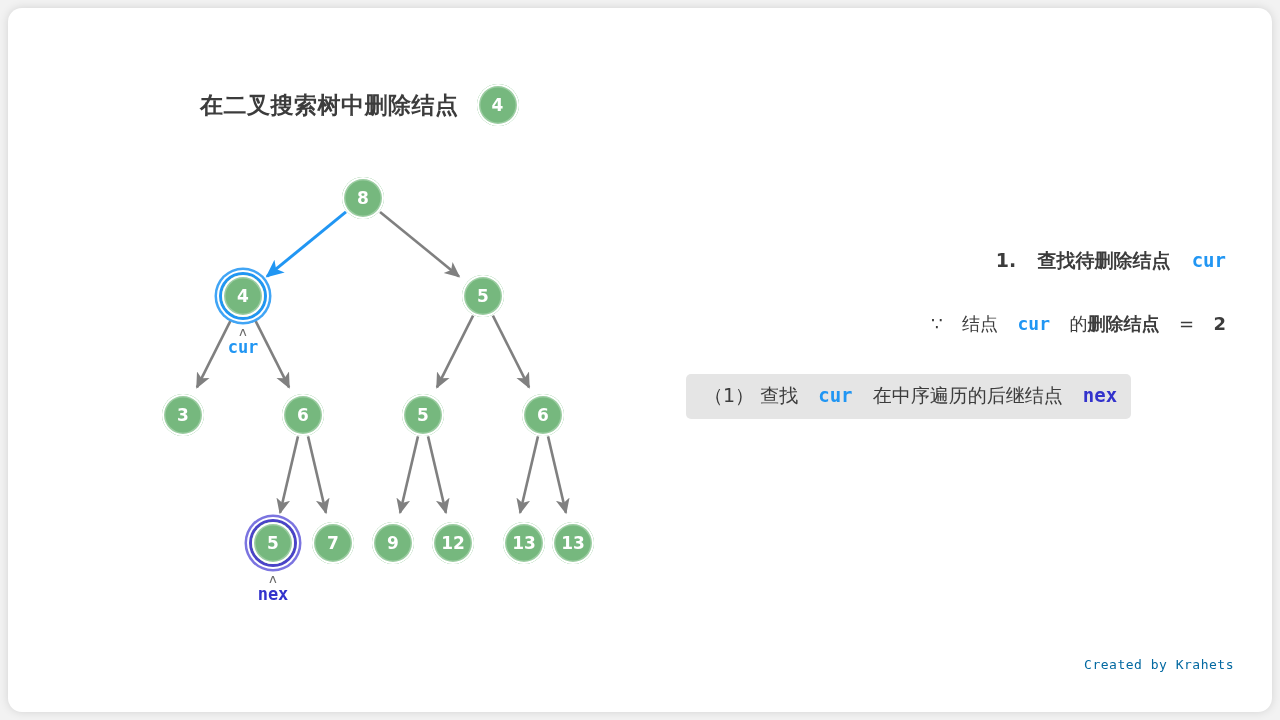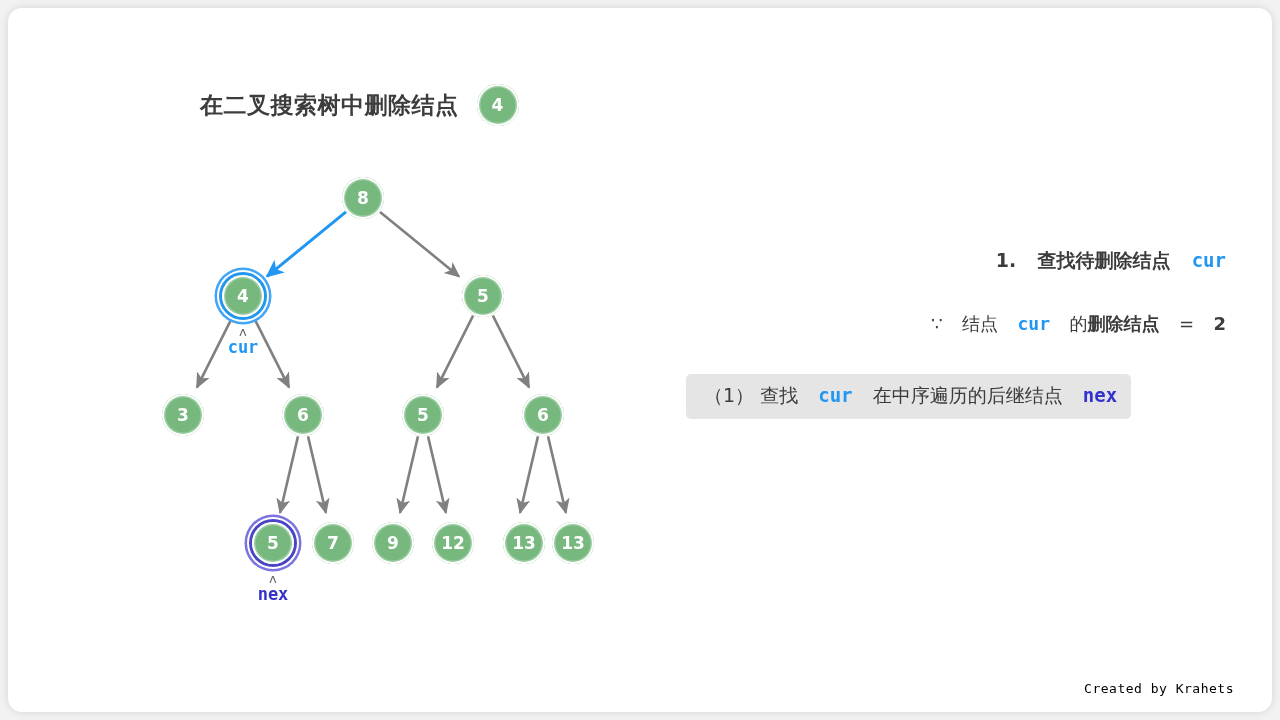--- a/index.html
+++ b/index.html
@@ -154,24 +154,24 @@
     font-weight: bold;
   }
   .c-cur { color: #2196f3; }
   .c-nex { color: #3333cc; }
   .b { font-weight: bold; }
   .sp { display: inline-block; width: 8px; }
   
   #footer {
     position: absolute;
     right: 38px;
-    bottom: 16px;
+    bottom: 40px;
     font-family: "DejaVu Sans Mono", monospace;
     font-size: 13px;
-    color: #000000;
+    color: #0369a1;
     letter-spacing: 0.5px;
   }
 </style>
 </head>
 <body>
 
 <div id="page">
   <div id="card">
 
     <div id="title-row">

